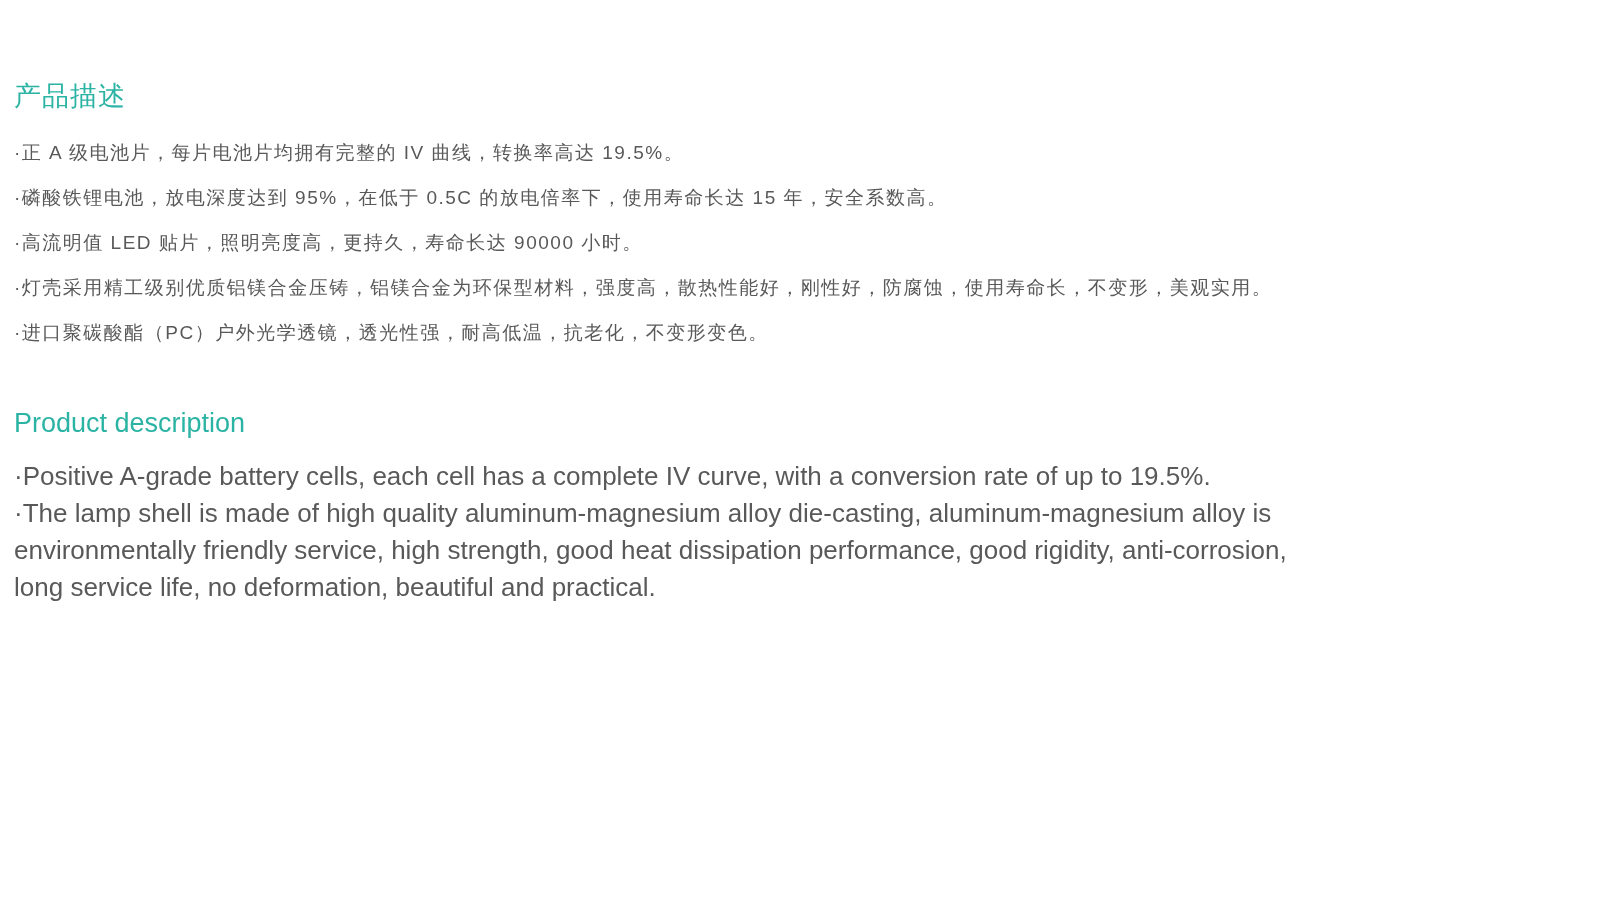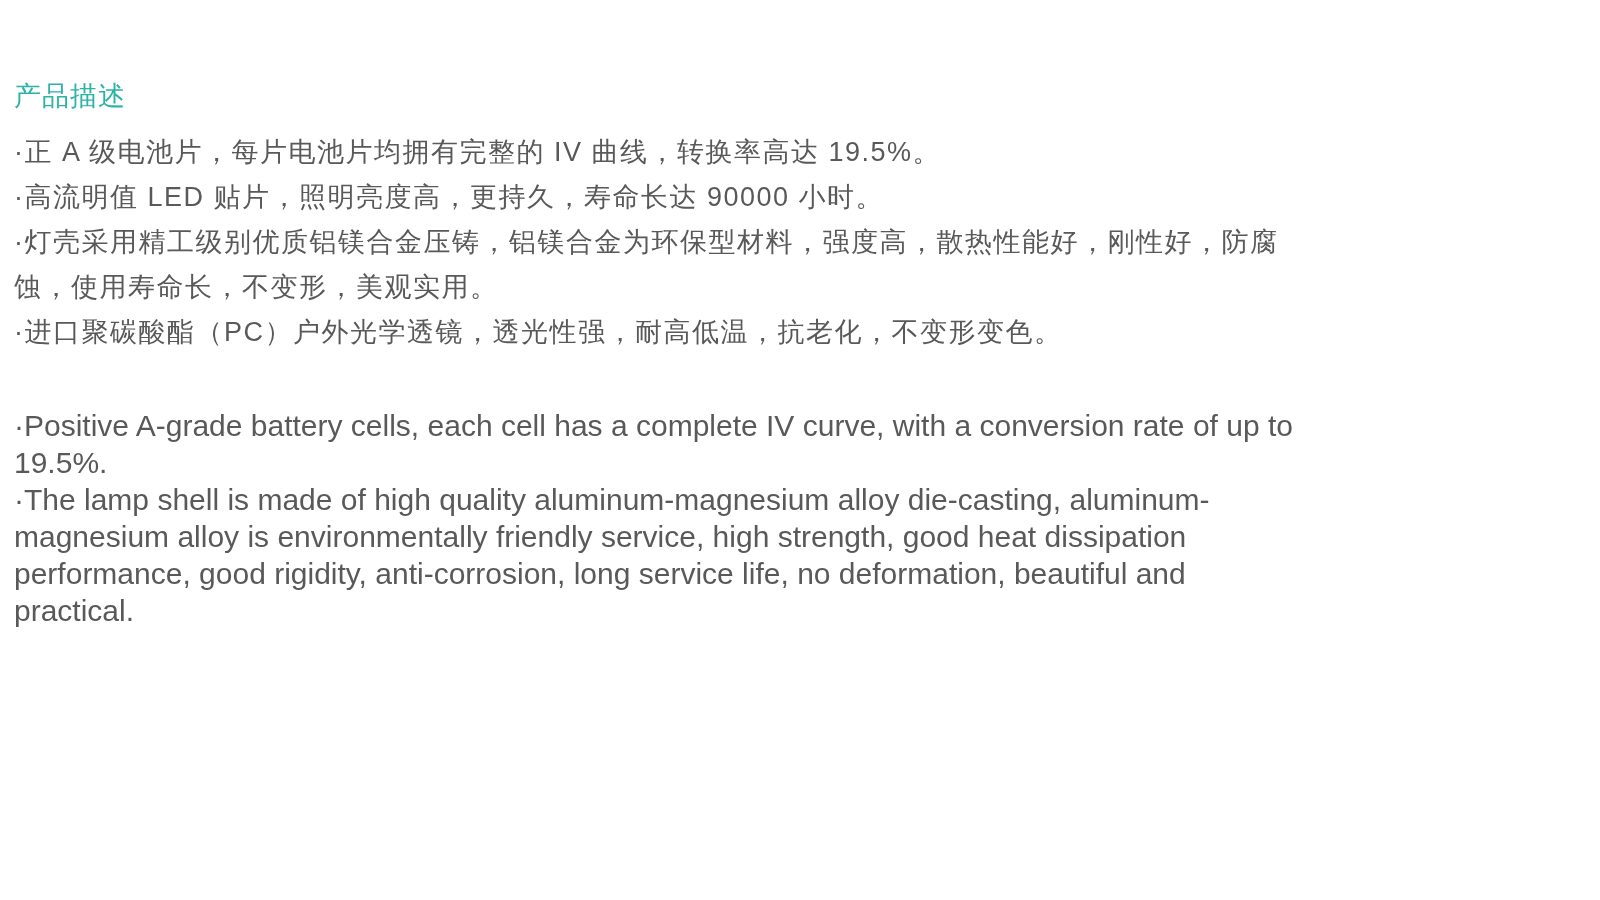--- a/index.html
+++ b/index.html
@@ -30,48 +30,50 @@
   .bullet-list {
     margin: 0;
     padding: 0;
     list-style: none;
   }
   .bullet-item {
     color: #595959;
     margin: 0;
   }
   .cn-list .bullet-item {
-    font-size: 27px;
+    font-size: 19px;
     line-height: 45px;
     letter-spacing: 1.5px;
   }
   .en-list .bullet-item {
-    font-size: 30px;
+    font-size: 26px;
     line-height: 37px;
     letter-spacing: 0px;
   }
   .section-gap {
     height: 52px;
   }
 </style>
 </head>
 <body>
 
 <div class="page">
 
   <h2 class="section-heading cn">产品描述</h2>
 
   <ul class="bullet-list cn-list">
     <li class="bullet-item">·正 A 级电池片，每片电池片均拥有完整的 IV 曲线，转换率高达 19.5%。</li>
+    <li class="bullet-item">·磷酸铁锂电池，放电深度达到 95%，在低于 0.5C 的放电倍率下，使用寿命长达 15 年，安全系数高。</li>
     <li class="bullet-item">·高流明值 LED 贴片，照明亮度高，更持久，寿命长达 90000 小时。</li>
     <li class="bullet-item">·灯壳采用精工级别优质铝镁合金压铸，铝镁合金为环保型材料，强度高，散热性能好，刚性好，防腐蚀，使用寿命长，不变形，美观实用。</li>
     <li class="bullet-item">·进口聚碳酸酯（PC）户外光学透镜，透光性强，耐高低温，抗老化，不变形变色。</li>
   </ul>
 
   <div class="section-gap"></div>
 
+  <h2 class="section-heading en">Product description</h2>
 
   <ul class="bullet-list en-list">
     <li class="bullet-item">·Positive A-grade battery cells, each cell has a complete IV curve, with a conversion rate of up to 19.5%.</li>
     <li class="bullet-item">·The lamp shell is made of high quality aluminum-magnesium alloy die-casting, aluminum-magnesium alloy is environmentally friendly service, high strength, good heat dissipation performance, good rigidity, anti-corrosion, long service life, no deformation, beautiful and practical.</li>
   </ul>
 
 </div>
 
 </body></html>

